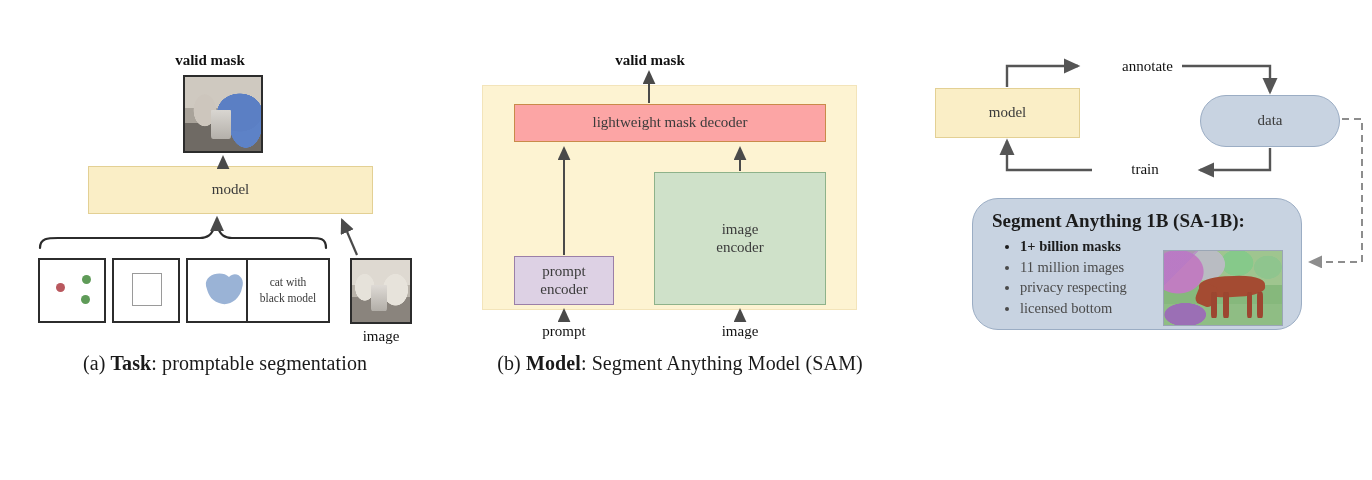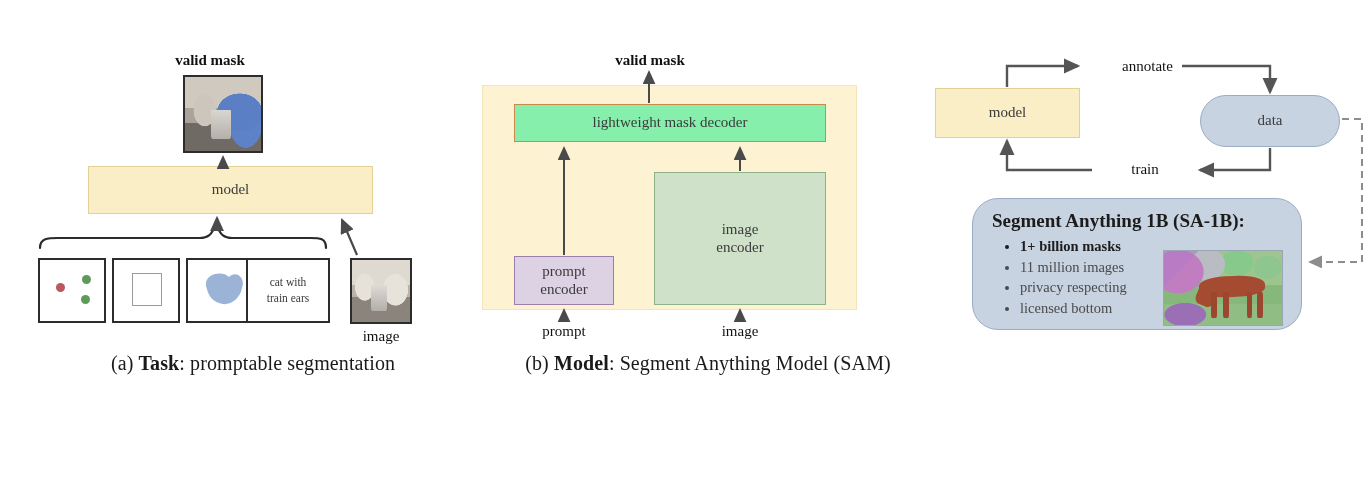--- a/index.html
+++ b/index.html
@@ -5,34 +5,34 @@
   html,body{margin:0;padding:0;background:#ffffff;}
   body{width:1372px;height:480px;position:relative;overflow:hidden;
        font-family:"Liberation Serif","DejaVu Serif",serif;color:#1a1a1a;}
   .fig{position:absolute;left:0;top:0;width:1372px;height:400px;}
   .panel{position:absolute;top:0;height:400px;}
   .pa{left:0;width:450px;}
   .pb{left:450px;width:460px;}
   .pc{left:910px;width:462px;}
 
   .cap{position:absolute;left:0;width:100%;text-align:center;
-       font-size:20px;letter-spacing:.1px;white-space:nowrap;padding-left:28px;}
+       font-size:20px;letter-spacing:.1px;white-space:nowrap;}
   .cap b{font-weight:bold;}
 
   .lbl{position:absolute;font-size:15px;color:#111;white-space:nowrap;
        text-align:center;}
 
   
   .box{position:absolute;box-sizing:border-box;display:flex;
        align-items:center;justify-content:center;text-align:center;
        font-size:15px;color:#3a3a3a;line-height:1.15;}
 
   .yellowbox{background:#faeec6;border:1px solid #e3d094;}
   .outeryellow{background:#fdf3d2;border:1px solid #f3e4ba;}
-  .orangebox{background:#86efac;border:1.5px solid #c98a4a;color:#3b3b3b;}
+  .orangebox{background:#fca5a5;border:1.5px solid #c98a4a;color:#3b3b3b;}
   .purplebox{background:#ddd1e4;border:1.5px solid #9b7fa8;color:#3b3b3b;}
   .greenbox{background:#cfe1c9;border:1.5px solid #8eb28a;color:#3b3b3b;}
   .bluepill{background:#c8d3e1;border:1.5px solid #9badc4;color:#3b3b3b;}
 
   
   .thumb{position:absolute;box-sizing:border-box;border:2.5px solid #2c2c2c;
          background:#fff;overflow:hidden;}
   .promptbox{position:absolute;box-sizing:border-box;border:2.5px solid #2c2c2c;
              background:#fff;}
 
@@ -121,21 +121,21 @@
 
     <div class="promptbox" style="left:186px;top:258px;width:68px;height:65px;">
       <svg class="ov" width="68" height="65" viewBox="0 0 68 65">
         <path d="M18 26 C16 14, 34 10, 41 17 C48 10, 58 18, 54 28 C52 40, 40 47, 31 43 C22 40, 20 33, 18 26 Z" fill="#9ab3d6"></path>
       </svg>
     </div>
 
     <div class="promptbox" style="left:246px;top:258px;width:84px;height:65px;">
       <div class="textprompt">
         <span>cat with</span>
-        <span>train ears</span>
+        <span>black model</span>
       </div>
     </div>
 
 
     <div class="thumb" style="left:350px;top:258px;width:62px;height:66px;">
       <div class="pic-img">
           <div class="bucket"></div>
         </div>
     </div>
     <div class="lbl" style="left:341px;top:328px;width:80px;font-size:15px;">image</div>

